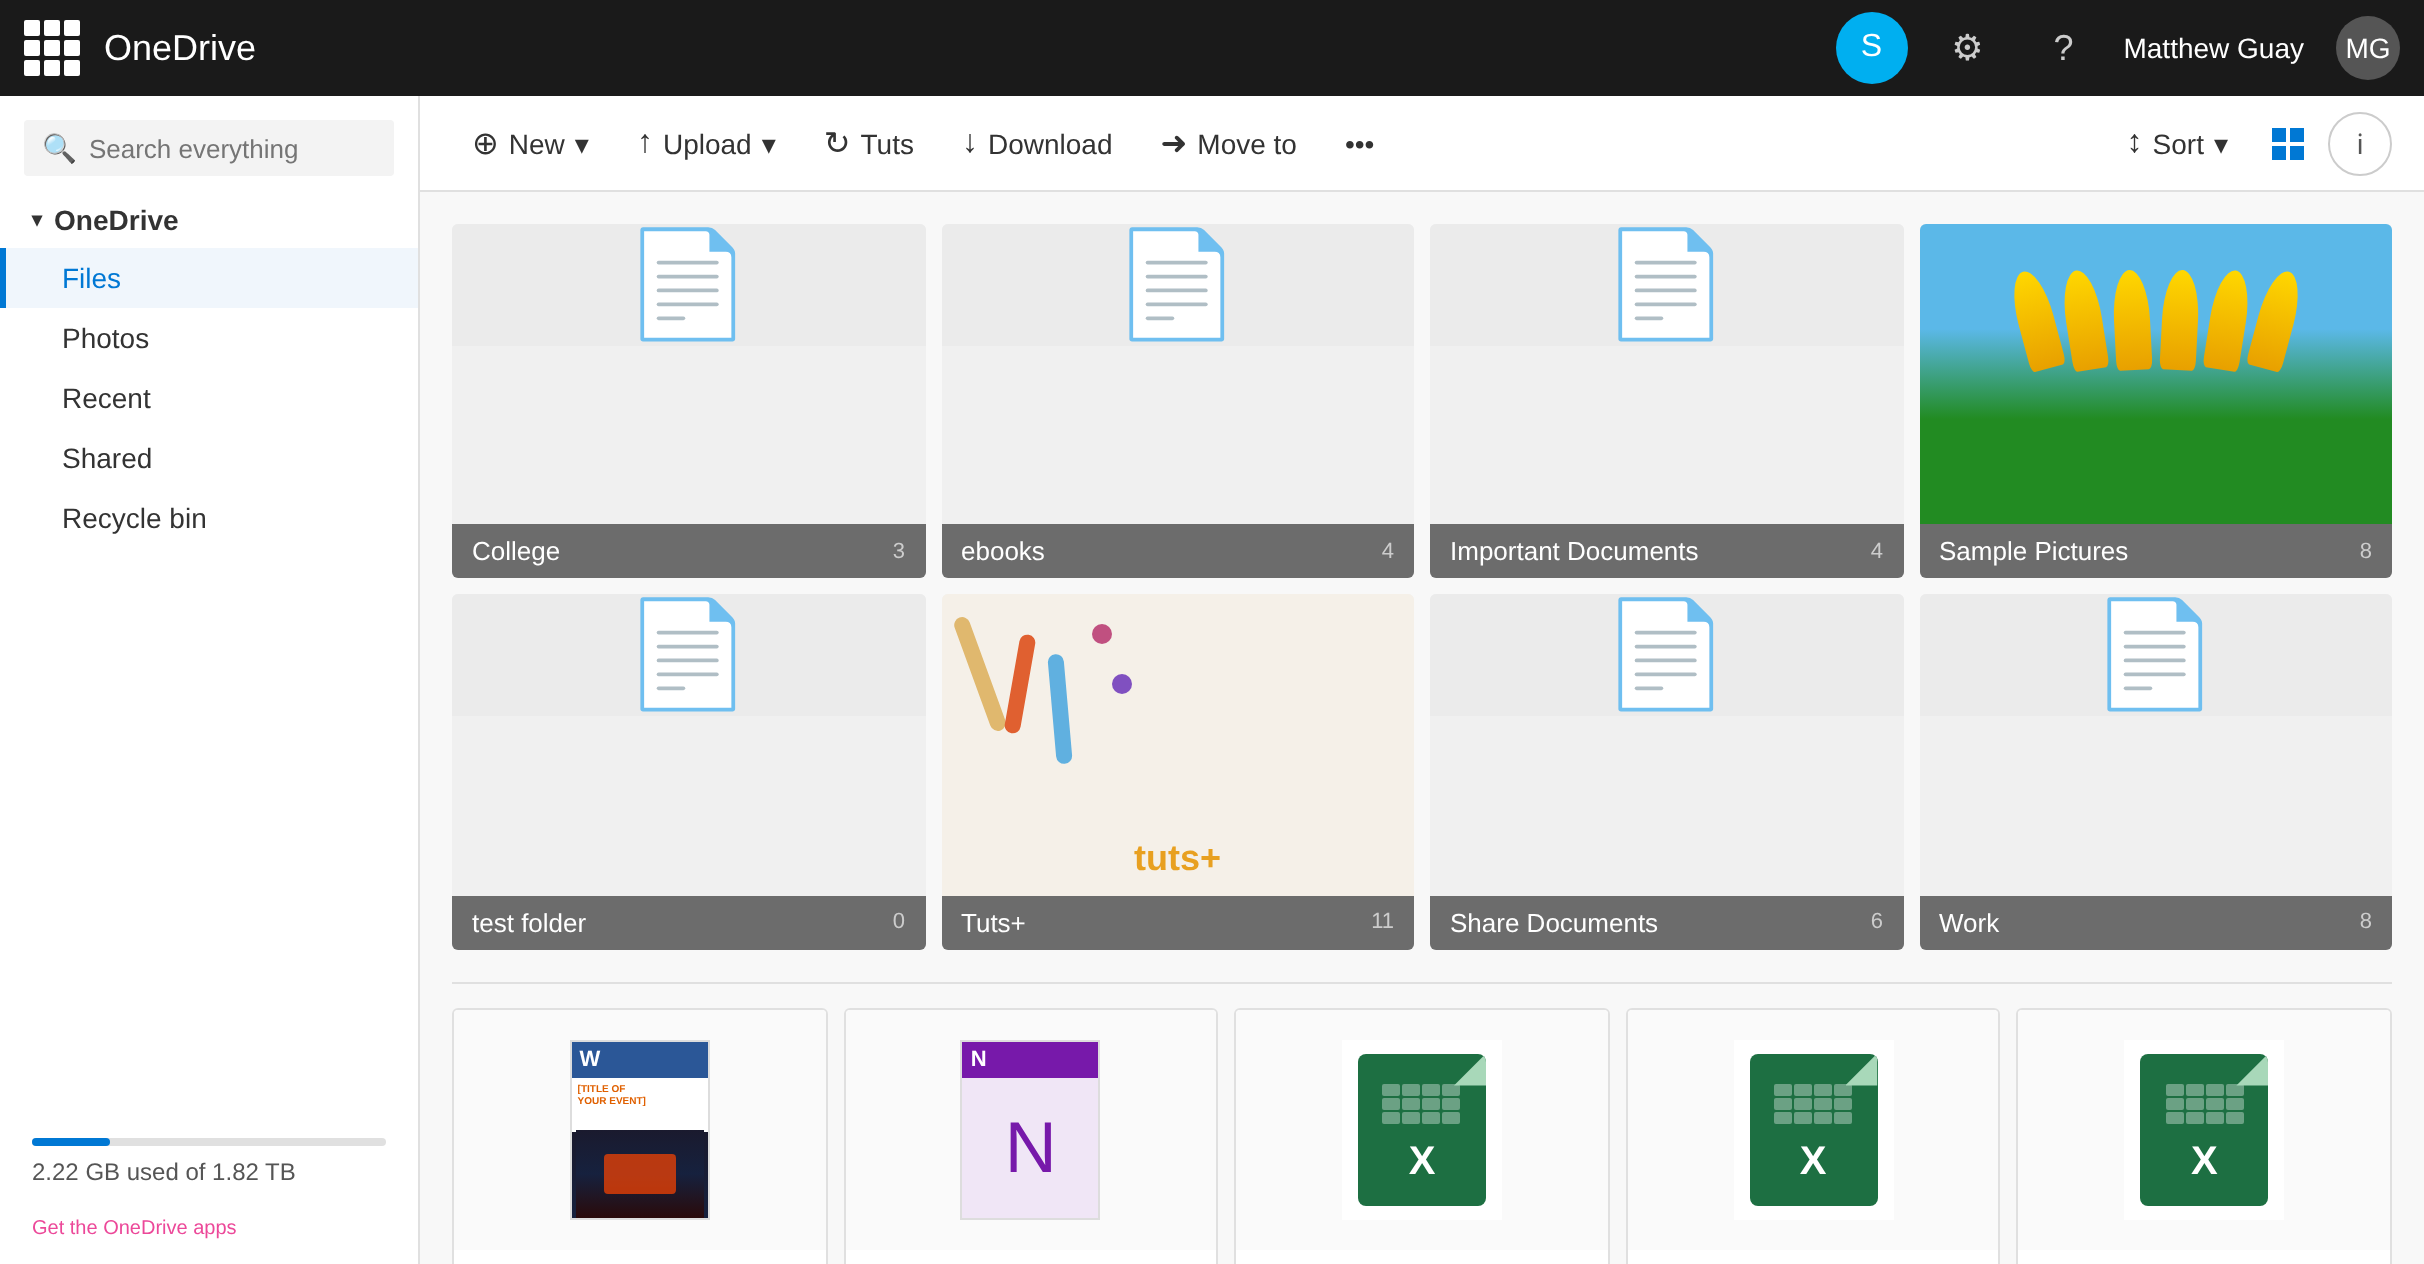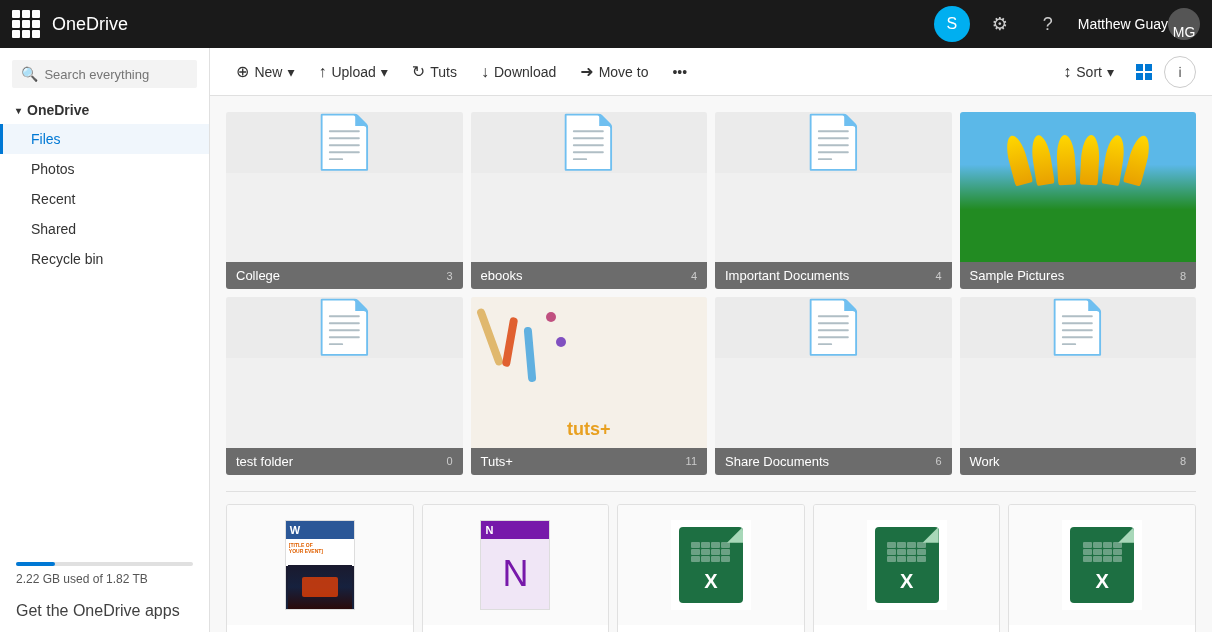--- a/index.html
+++ b/index.html
@@ -17,22 +17,22 @@
     }
     .topbar-grid {
       width: 28px; height: 28px;
       display: grid; grid-template-columns: repeat(3,8px); grid-template-rows: repeat(3,8px);
       gap: 2px; cursor: pointer;
     }
     .topbar-grid span { background: #fff; border-radius: 1px; }
     .topbar-logo { color: #fff; font-size: 18px; font-weight: 300; margin-right: auto; }
     .topbar-icon { color: #ccc; font-size: 18px; cursor: pointer; width: 36px; height: 36px; display: flex; align-items: center; justify-content: center; border-radius: 50%; }
     .topbar-skype { background: #00aff0; border-radius: 50%; width: 36px; height: 36px; display: flex; align-items: center; justify-content: center; color: #fff; font-size: 16px; }
-    .topbar-user { display: flex; align-items: center; gap: 0; color: #fff; font-size: 14px; cursor: pointer; }
-    .topbar-avatar { width: 32px; height: 32px; border-radius: 50%; background: #555; overflow: hidden; display: flex; align-items: flex-end; justify-content: center; color: #fff; font-size: 14px; }
+    .topbar-user { display: flex; align-items: center; gap: 16px; color: #fff; font-size: 14px; cursor: pointer; }
+    .topbar-avatar { width: 32px; height: 32px; border-radius: 50%; background: #555; overflow: hidden; display: flex; align-items: center; justify-content: center; color: #fff; font-size: 14px; }
 
     
     .main-layout { display: flex; flex: 1; overflow: hidden; }
 
     
     .sidebar {
       width: 210px;
       background: #fff;
       border-right: 1px solid #e0e0e0;
       display: flex;
@@ -49,21 +49,21 @@
       padding: 7px 16px 7px 28px;
       cursor: pointer; color: #333; font-size: 14px;
       display: flex; align-items: center; gap: 8px;
       border-left: 3px solid transparent;
     }
     .sidebar-nav-item.active { color: #0078d4; border-left: 3px solid #0078d4; background: #f0f6fc; }
     .sidebar-spacer { flex: 1; }
     .sidebar-storage { padding: 12px 16px; font-size: 12px; color: #555; }
     .storage-bar { height: 4px; background: #e0e0e0; border-radius: 2px; margin: 6px 0; }
     .storage-bar-fill { height: 100%; background: #0078d4; border-radius: 2px; width: 22%; }
-    .sidebar-link { padding: 4px 16px; font-size: 16px; color: #404040; cursor: pointer; }
+    .sidebar-link { padding: 4px 16px; font-size: 10px; color: #ec4899; cursor: pointer; }
 
     
     .toolbar {
       height: 48px; background: #fff; border-bottom: 1px solid #e0e0e0;
       display: flex; align-items: center; padding: 0 16px; gap: 4px;
     }
     .toolbar-btn {
       display: flex; align-items: center; gap: 5px;
       padding: 6px 10px; border: none; background: none; cursor: pointer;
       color: #333; font-size: 14px; border-radius: 3px; white-space: nowrap;

